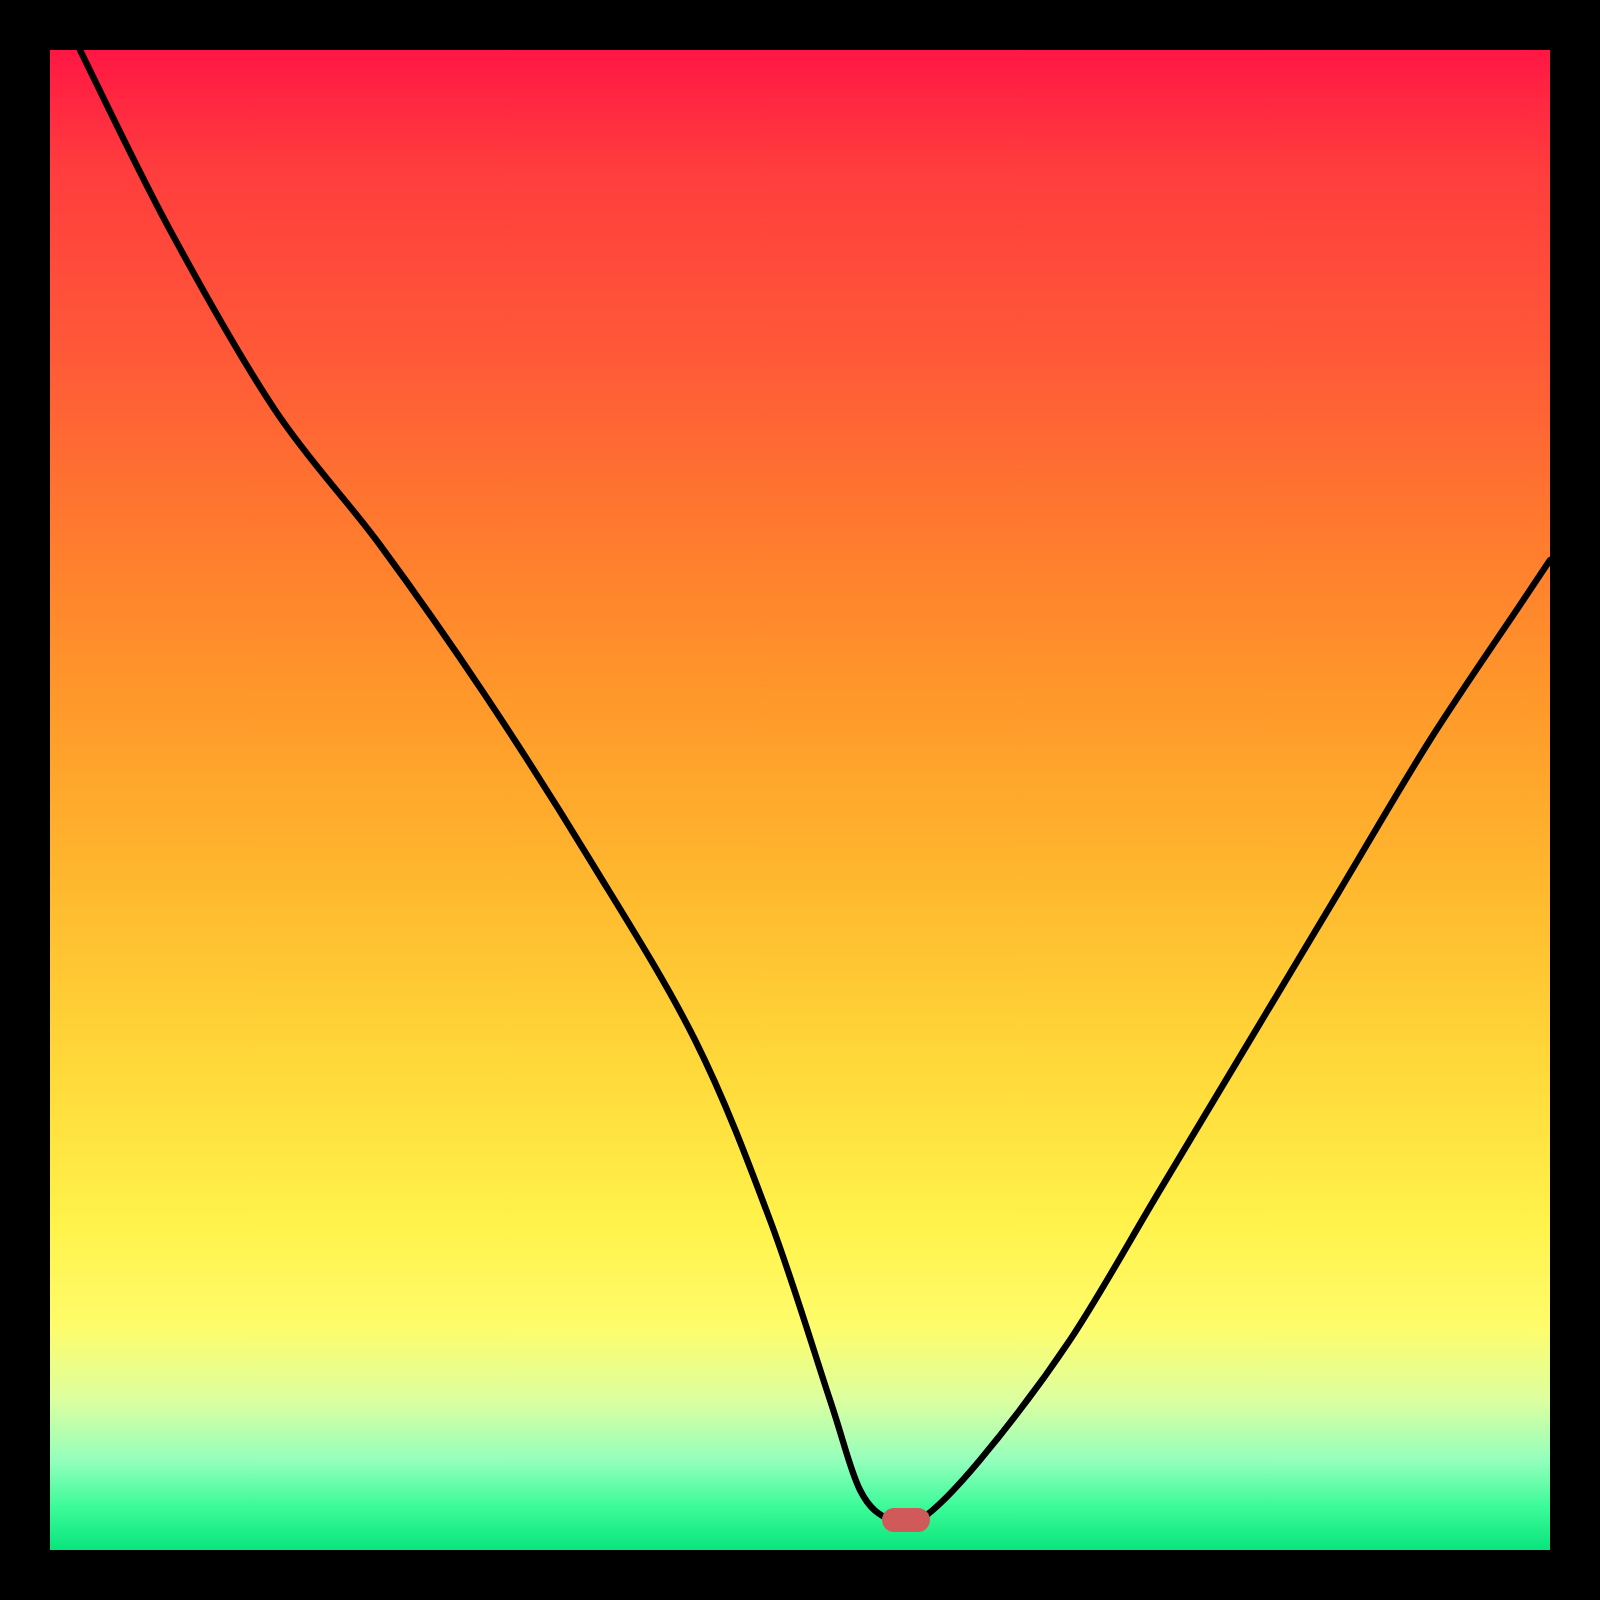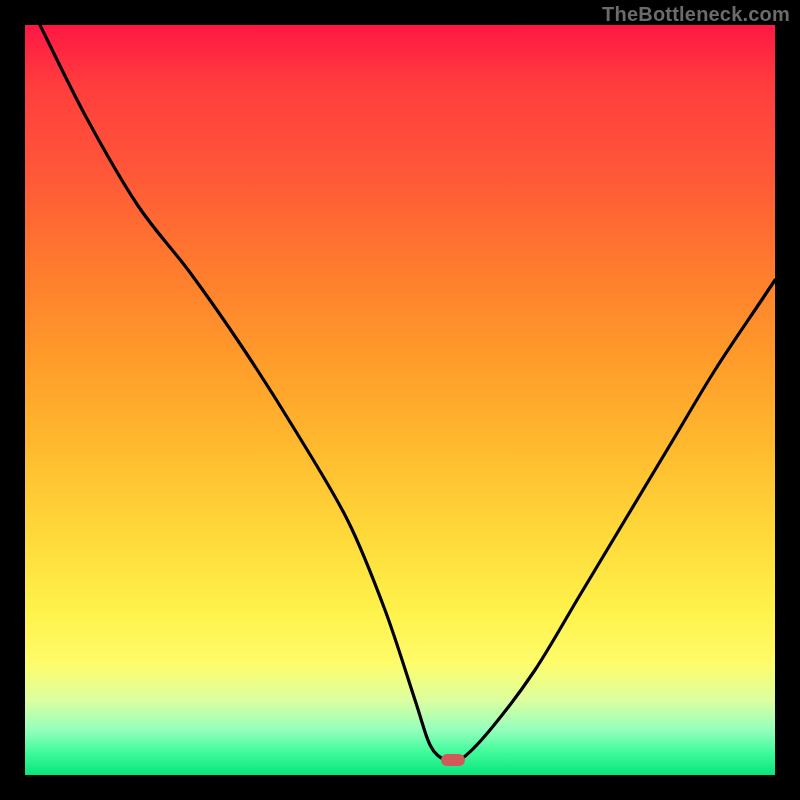--- a/index.html
+++ b/index.html
@@ -61,21 +61,20 @@
     height: 12px;
     border-radius: 6px;
     background: #d05a5a;
     transform: translate(-50%, -50%);
   }
 </style>
 </head>
 <body>
 <div class="container">
 
-  <div class="watermark">TheBottleneck.com</div>
 
   <div class="plot-area">
     <svg class="curve" viewBox="0 0 750 750" preserveAspectRatio="none">
       <path id="curve-path" fill="none" stroke="#000" stroke-width="3.2" stroke-linejoin="round" stroke-linecap="round" d="M 15.00 0.00 C 22.50 15.00, 43.75 60.00, 60.00 90.00 C 76.25 120.00, 95.00 153.75, 112.50 180.00 C 130.00 206.25, 147.50 223.75, 165.00 247.50 C 182.50 271.25, 200.00 296.25, 217.50 322.50 C 235.00 348.75, 252.50 376.25, 270.00 405.00 C 287.50 433.75, 307.50 465.00, 322.50 495.00 C 337.50 525.00, 348.75 555.00, 360.00 585.00 C 371.25 615.00, 382.50 652.50, 390.00 675.00 C 397.50 697.50, 400.00 710.00, 405.00 720.00 C 410.00 730.00, 415.00 732.50, 420.00 735.00 C 425.00 737.50, 427.50 740.00, 435.00 735.00 C 442.50 730.00, 452.50 720.00, 465.00 705.00 C 477.50 690.00, 495.00 667.50, 510.00 645.00 C 525.00 622.50, 540.00 595.00, 555.00 570.00 C 570.00 545.00, 585.00 520.00, 600.00 495.00 C 615.00 470.00, 630.00 445.00, 645.00 420.00 C 660.00 395.00, 675.00 368.75, 690.00 345.00 C 705.00 321.25, 725.00 292.50, 735.00 277.50 C 745.00 262.50, 747.50 258.75, 750.00 255.00"></path>
     </svg>
     <div id="marker" class="marker" style="left: 427.5px; top: 735px;"></div>
   </div>
 
 </div>
 

